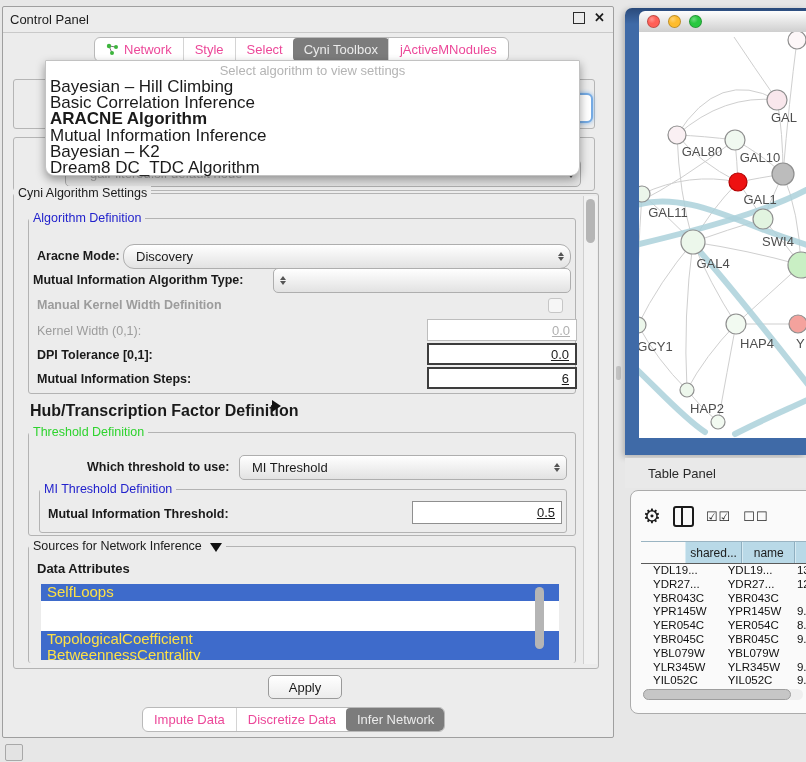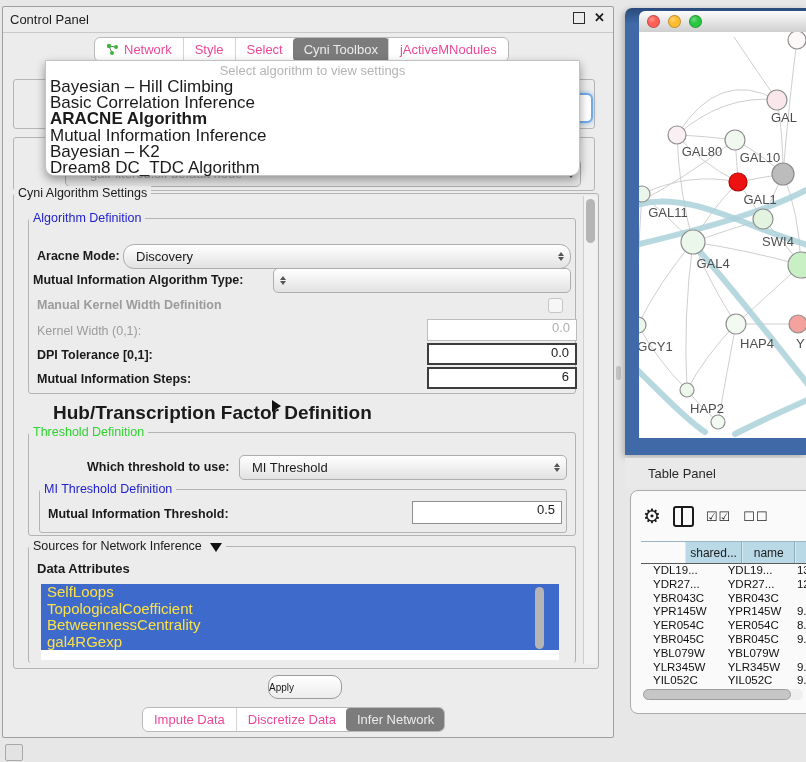--- a/index.html
+++ b/index.html
@@ -41,37 +41,37 @@
   .popup-list li.bold{font-weight:bold;}
 
   
   .group{border:1px solid #b3b3b3;border-radius:3px;}
   .gtitle{position:absolute;top:-8px;left:0;background:#ececec;padding:0 4px;font-size:12.5px;white-space:nowrap;}
   .gtitle.blue{color:#2222cc;}
   .gtitle.green{color:#2ed32e;}
 
   .lbl{font-size:12.5px;font-weight:bold;white-space:nowrap;}
   .lbl.dis{color:#9c9c9c;}
-  .field{background:#fff;font-size:13px;text-align:right;padding-right:6px;display:flex;justify-content:flex-end;}
+  .field{background:#fff;font-size:13px;text-align:right;padding-right:6px;display:flex;align-items:center;justify-content:flex-end;text-decoration:underline;}
   .field.strong{border:2px solid #3d3d3d;}
   .field.soft{border:1px solid #bdbdbd;color:#b0b0b0;}
   .field.mid{border:1px solid #8f8f8f;}
   .checkbox{width:13px;height:13px;border:1px solid #c6c6c6;border-radius:3px;background:#f6f6f6;}
 
   .arrow-right{display:inline-block;width:0;height:0;border-top:6px solid transparent;border-bottom:6px solid transparent;border-left:9px solid #111;}
   .arrow-down{display:inline-block;width:0;height:0;border-left:6px solid transparent;border-right:6px solid transparent;border-top:9px solid #111;}
 
   .attr-list{background:#fff;overflow:hidden;}
   .attr-row{height:16.5px;line-height:16.5px;background:#3e6bcb;color:#fde047;font-size:15px;padding-left:6px;}
 
   .vscroll{background:#f1f1f1;border-left:1px solid #cfcfcf;}
   .vthumb{background:#b5b5b5;border-radius:5px;}
 
-  .button{background:linear-gradient(180deg,#ffffff,#ececec);border:1px solid #9a9a9a;border-radius:10px;
-          display:flex;align-items:center;font-size:10px;}
+  .button{background:linear-gradient(180deg,#ffffff,#ececec);border:1px solid #9a9a9a;border-radius:5px;
+          display:flex;align-items:center;justify-content:center;font-size:13px;}
 
   
   .netwin{left:625px;top:8px;width:181px;height:447px;border-top-left-radius:7px;
           background:linear-gradient(180deg,#2a4a7a 0px,#3f6aa7 16px,#3f6aa7 100%);
           box-shadow:-2px 2px 6px rgba(0,0,0,.25);}
   .net-titlebar{left:14px;top:3px;width:167px;height:21px;border-top-left-radius:6px;
           background:linear-gradient(180deg,#fdfdfd,#cfcfcf);display:flex;align-items:center;}
   .tl{width:11px;height:11px;border-radius:50%;margin-left:8px;border:0.5px solid rgba(0,0,0,.25);}
   .net-content{left:14px;top:24px;width:167px;height:406px;background:#ffffff;overflow:hidden;text-align:center;}
 
@@ -198,21 +198,21 @@
         <div class="abs field strong" style="left:398px;top:124px;width:140px;height:18px;">
           <span>0.0</span>
         </div>
 
         <span class="abs lbl" style="left:8px;top:153px;">Mutual Information Steps:</span>
         <div class="abs field strong" style="left:398px;top:148px;width:140px;height:18px;">
           <span>6</span>
         </div>
       </div>
 
-      <span class="abs lbl" style="left:39px;top:208px;font-size:19px;">Hub/Transcription Factor Definition</span>
+      <span class="abs lbl" style="left:16px;top:208px;font-size:16px;">Hub/Transcription Factor Definition</span>
       <span class="abs arrow-right" style="left:258px;top:206px;"></span>
 
       <div class="abs group" style="left:14px;top:238px;width:546px;height:102px;">
         <span class="gtitle green">Threshold Definition</span>
 
         <span class="abs lbl" style="left:58px;top:27px;">Which threshold to use:</span>
         <div class="abs combo" style="left:210px;top:22px;width:326px;height:23px;">
           <span class="val">MI Threshold</span>
           <span class="spin">
               <span class="tri-up"></span>
@@ -230,21 +230,21 @@
       </div>
 
       <div class="abs group" style="left:14px;top:352px;width:546px;height:116px;border-bottom:none;">
         <span class="gtitle">
           <span>Sources for Network Inference</span>
           <span class="arrow-down" style="margin-left:5px;position:relative;top:2px;"></span>
         </span>
         <span class="abs lbl" style="left:8px;top:14px;font-size:13px;">Data Attributes</span>
         <div class="abs attr-list" style="left:12px;top:37px;width:518px;height:76px;" id="attr-list">
             <div class="attr-row" style="background: rgb(62, 107, 203);">SelfLoops</div>
-            <div class="attr-row" style="background: rgb(62, 107, 203);">TopologicalCoefficient</div>
+            <div class="attr-row" style="background: rgb(62, 107, 203); margin-top: 30px;">TopologicalCoefficient</div>
             <div class="attr-row" style="background: rgb(62, 107, 203);">BetweennessCentrality</div>
             <div class="attr-row" style="background: rgb(62, 107, 203);">gal4RGexp</div>
           </div>
         <div class="abs vthumb" style="left:506px;top:40px;width:9px;height:62px;"></div>
       </div>
     </div>
 
     <div class="abs button" style="left:265px;top:668px;width:72px;height:22px;">
       <span>Apply</span>
     </div>

